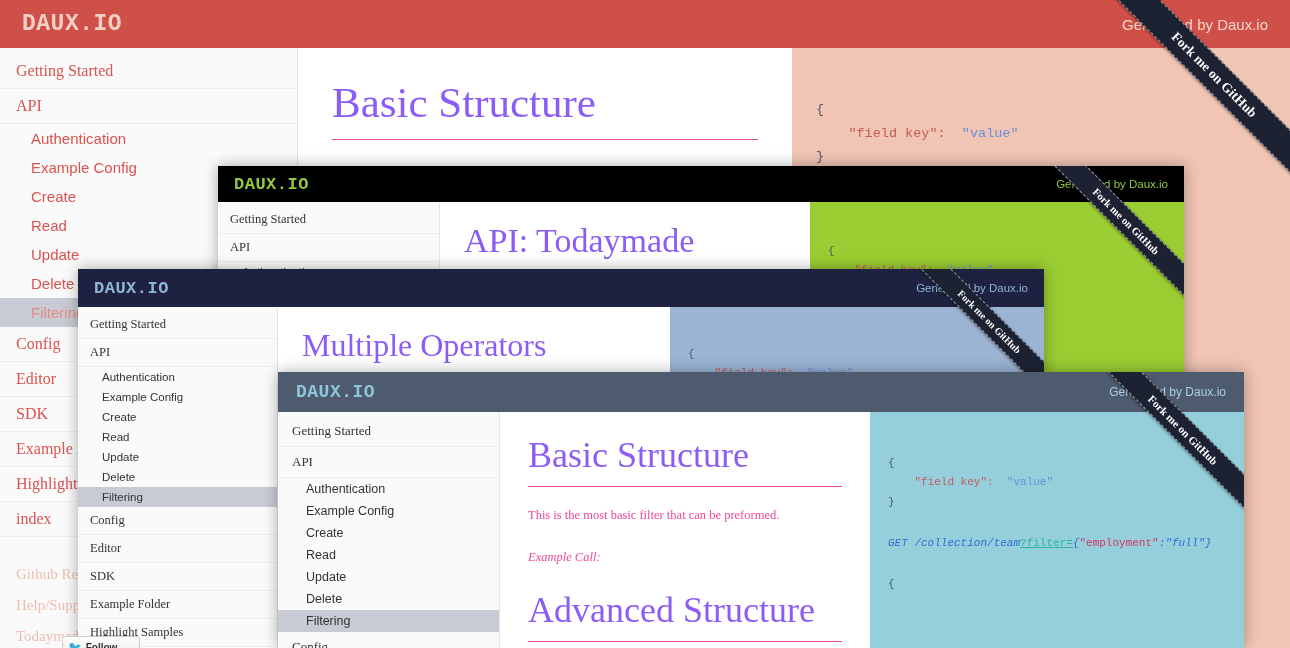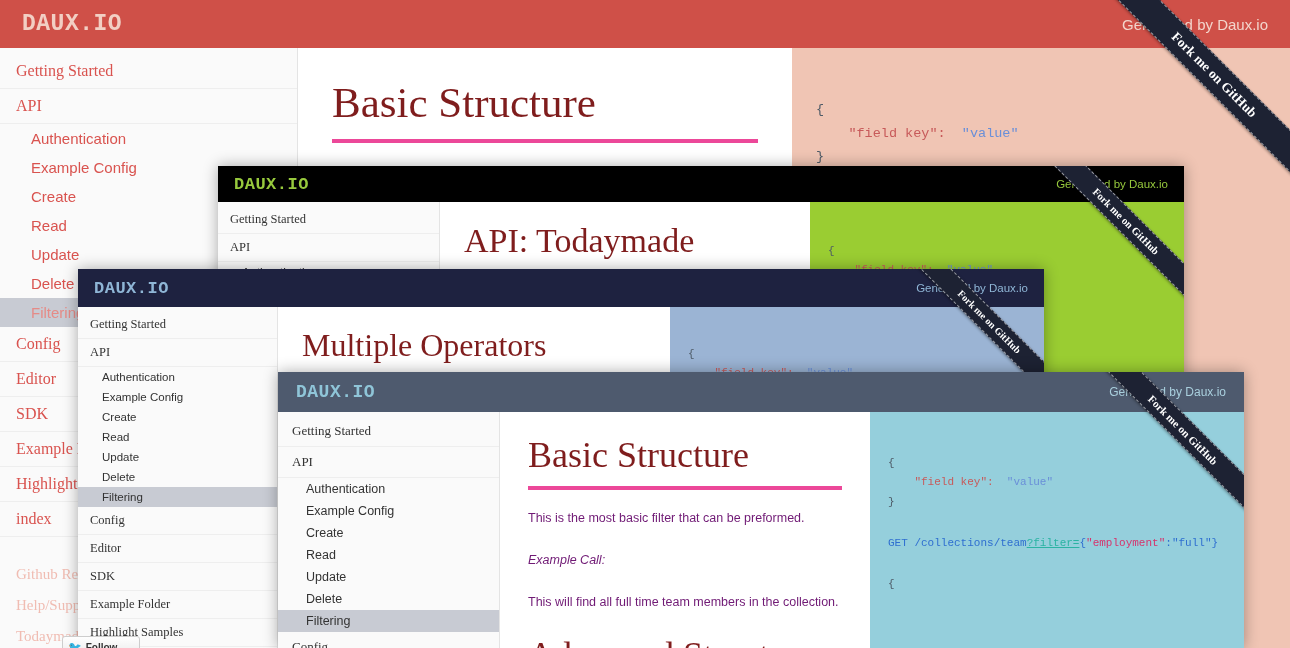--- a/index.html
+++ b/index.html
@@ -54,37 +54,37 @@
   .footer-link {
     font-family: "Liberation Serif", serif;
     display:block; white-space: nowrap;
   }
 
   
   .content { flex: 1 1 auto; background:#fff; overflow: hidden; }
   .content h1 {
     font-family: "Liberation Serif", serif;
     font-weight: normal;
-    color: #7f1d1d;
-    border-bottom: 4px solid #ec4899;
-  }
-  .content p { font-family: Liberation Sans, sans-serif; color:#701a75; }
+    color: #8b5cf6;
+    border-bottom: 1px solid #ec4899;
+  }
+  .content p { font-family: Liberation Serif, serif; color:#ec4899; }
   .content p.it { font-style: italic; }
 
   
   .code-rail { flex: none; position: relative; overflow: hidden; }
   .code-block {
     font-family: "Liberation Mono", monospace;
     white-space: pre;
     position: relative;
   }
   .c-punc { color:#4d5a66; }
   .c-key  { color:#c75a5a; }
   .c-str  { color:#6a8fd8; }
-  .c-meth { color:#2f6fd0; }
+  .c-meth { color:#2f6fd0;font-style:italic; }
   .c-q    { color:#2bb3a3;text-decoration:underline; }
   .c-pink { color:#d6336c; }
 
   
   .ribbon {
     position: absolute;
     background: #1d2233;
     color: #ffffff;
     font-family: "Liberation Serif", serif;
     font-weight: bold;
@@ -313,29 +313,28 @@
         <a class="nav-item sub">Update</a>
         <a class="nav-item sub">Delete</a>
         <a class="nav-item sub active">Filtering</a>
         <a class="nav-item">Config</a>
 
       </div>
       <div class="content">
         <h1>Basic Structure</h1>
         <p>This is the most basic filter that can be preformed.</p>
         <p class="it">Example Call:</p>
-        <p>This will find all full time team members in the collection.</p>
         <h1>Advanced Structure</h1>
 
       </div>
       <div class="code-rail">
         <div class="code-block"><span class="c-punc">{</span>
     <span class="c-key">"field key":</span>  <span class="c-str">"value"</span>
 <span class="c-punc">}</span></div>
-        <div class="code-block"><span class="c-meth">GET</span><span class="c-meth"> /collections/team</span><span class="c-q">?filter=</span><span class="c-meth">{</span><span class="c-pink">"employment"</span><span class="c-meth">:</span><span class="c-meth">"full"</span><span class="c-meth">}</span></div>
+        <div class="code-block"><span class="c-meth">GET</span><span class="c-meth"> /collection/team</span><span class="c-q">?filter=</span><span class="c-meth">{</span><span class="c-pink">"employment"</span><span class="c-meth">:</span><span class="c-meth">"full"</span><span class="c-meth">}</span></div>
         <div class="code-block"><span class="c-punc">{</span></div>
       </div>
     </div>
     <div class="ribbon">Fork me on GitHub</div>
   </div>
 
   <div class="tw-btn">
     <span class="tw-bird">🐦</span>
     <span>Follow</span>
   </div>

